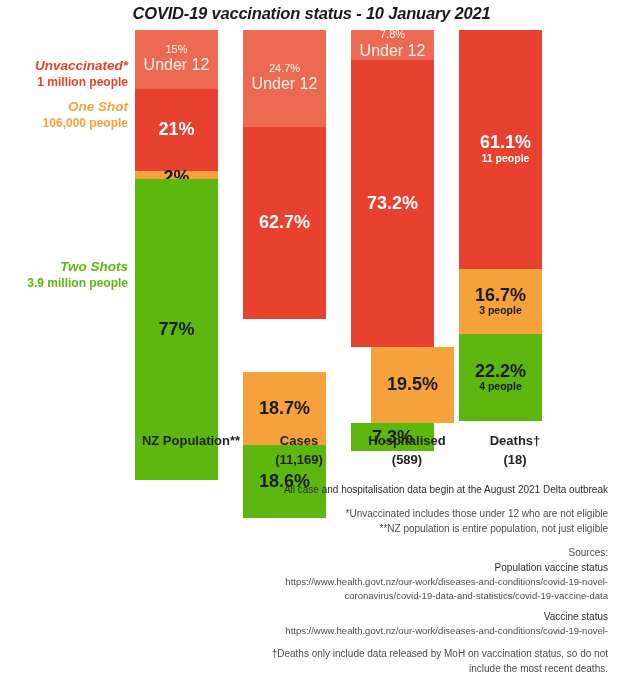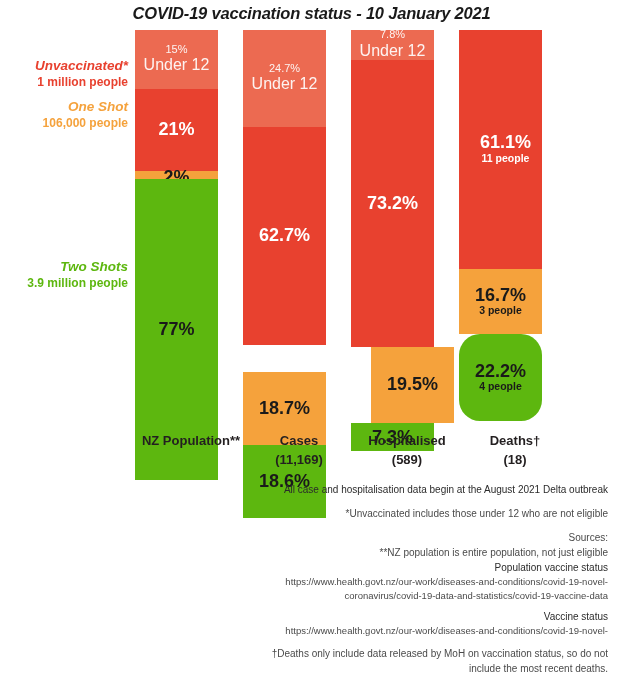--- a/index.html
+++ b/index.html
@@ -88,21 +88,21 @@
       </div>
       <div class="seg seg-two" style="top: 148.58px; height: 301.07px; background: rgb(93, 183, 15);">
         <div class="seg-label">77%</div>
       </div>
     </div>
     <div class="bar bar-1">
       <div class="seg seg-u12" style="top: 0px; height: 96.577px; background: rgb(236, 106, 81);">
         <div class="seg-label">24.7%</div>
         <div class="seg-sub">Under 12</div>
       </div>
-      <div class="seg seg-unvacc" style="top: 96.577px; height: 218px; background: rgb(232, 65, 47);">
+      <div class="seg seg-unvacc" style="top: 96.577px; height: 192px; background: rgb(232, 65, 47);">
         <div class="seg-label">62.7%</div>
       </div>
       <div class="seg seg-one" style="top: 341.734px; height: 73.117px; background: rgb(245, 162, 60);">
         <div class="seg-label">18.7%</div>
       </div>
       <div class="seg seg-two" style="top: 414.851px; height: 72.726px; background: rgb(93, 183, 15);">
         <div class="seg-label">18.6%</div>
       </div>
     </div>
     <div class="bar bar-2">
@@ -122,39 +122,39 @@
     </div>
     <div class="bar bar-3">
       <div class="seg seg-unvacc" style="top: 0px; height: 238.901px; background: rgb(232, 65, 47); padding-left: 10px;">
         <div class="seg-label">61.1%</div>
         <div class="seg-sub">11 people</div>
       </div>
       <div class="seg seg-one" style="top: 238.901px; height: 65.297px; background: rgb(245, 162, 60);">
         <div class="seg-label">16.7%</div>
         <div class="seg-sub">3 people</div>
       </div>
-      <div class="seg seg-two" style="top: 304.198px; height: 86.802px; background: rgb(93, 183, 15); border-radius: 21px;">
+      <div class="seg seg-two" style="top: 304.198px; height: 86.802px; background: rgb(93, 183, 15);">
         <div class="seg-label">22.2%</div>
         <div class="seg-sub">4 people</div>
       </div>
     </div>
   </div>
 
 <div class="xlabels" id="xlabels">
     <div class="xlab xlab-0"><span>NZ Population**</span></div>
     <div class="xlab xlab-1"><span>Cases</span><span class="sub">(11,169)</span></div>
     <div class="xlab xlab-2"><span>Hospitalised</span><span class="sub">(589)</span></div>
     <div class="xlab xlab-3"><span>Deaths†</span><span class="sub">(18)</span></div>
   </div>
 
 <div class="footnotes">
   <div class="fn bold">All case and hospitalisation data begin at the August 2021 Delta outbreak</div>
   <div class="fn gap">*Unvaccinated includes those under 12 who are not eligible</div>
+  <div class="fn">**NZ population is entire population, not just eligible</div>
   <div class="fn gap">Sources:</div>
-  <div class="fn">**NZ population is entire population, not just eligible</div>
   <div class="fn bold">Population vaccine status</div>
   <div class="fn url">https://www.health.govt.nz/our-work/diseases-and-conditions/covid-19-novel-</div>
   <div class="fn url">coronavirus/covid-19-data-and-statistics/covid-19-vaccine-data</div>
   <div class="fn bold gap-sm">Vaccine status</div>
   <div class="fn url">https://www.health.govt.nz/our-work/diseases-and-conditions/covid-19-novel-</div>
   <div class="fn gap">†Deaths only include data released by MoH on vaccination status, so do not</div>
   <div class="fn">include the most recent deaths.</div>
 
 </div>
 

